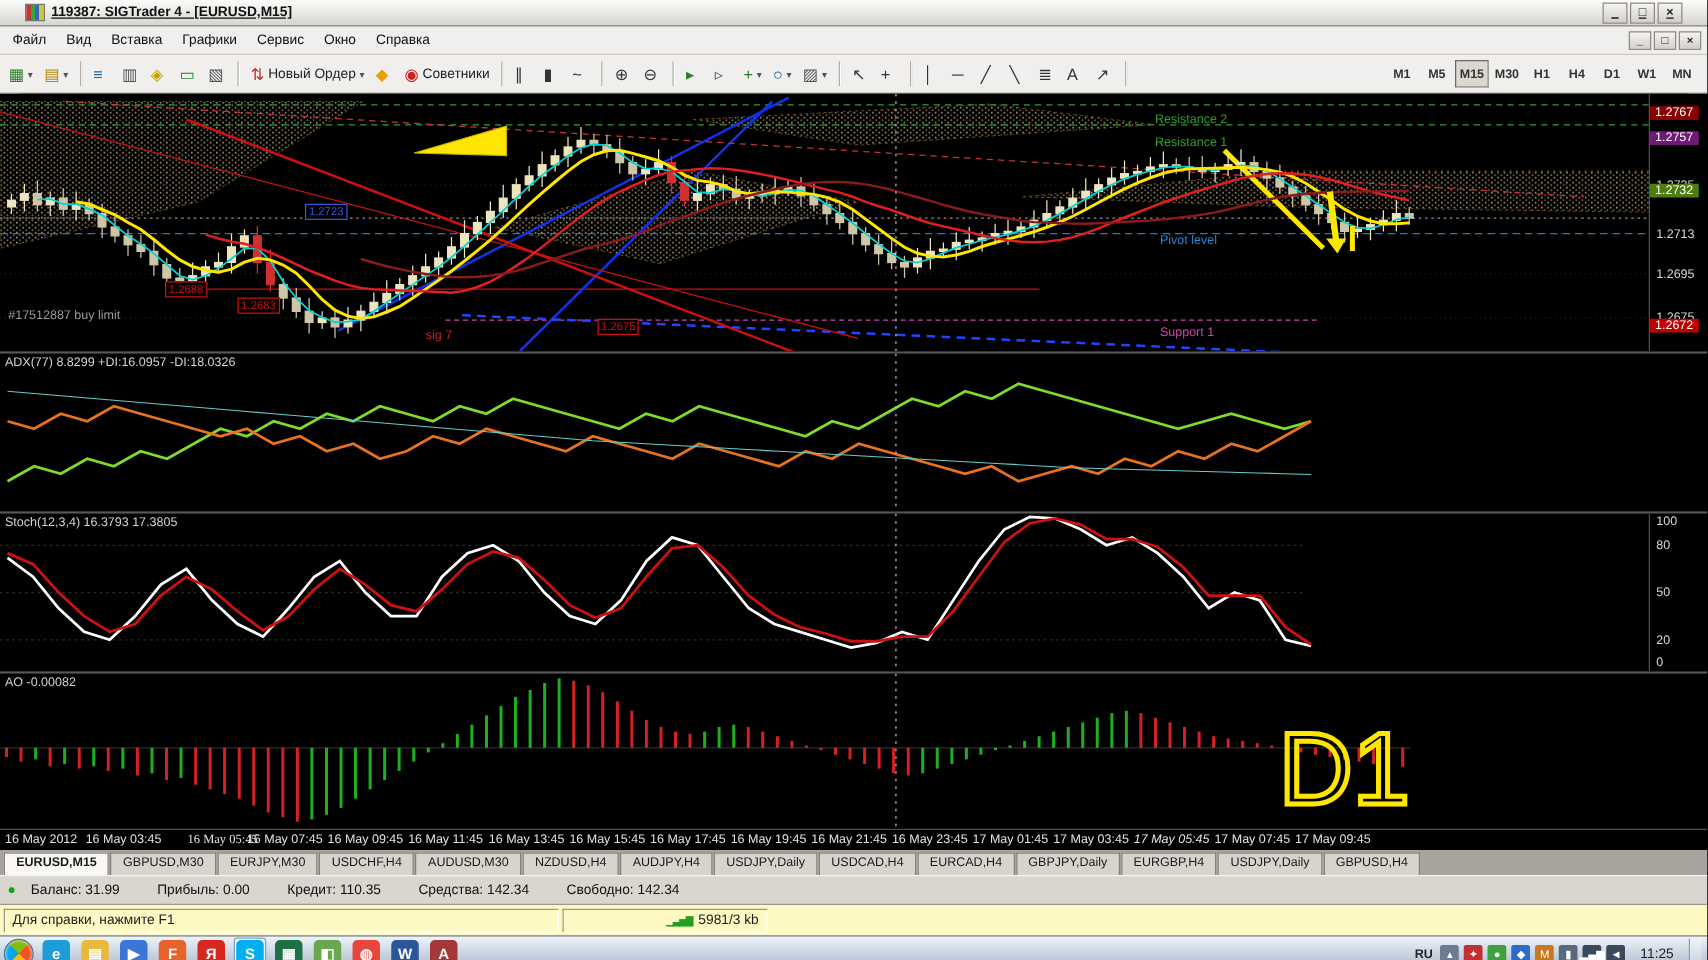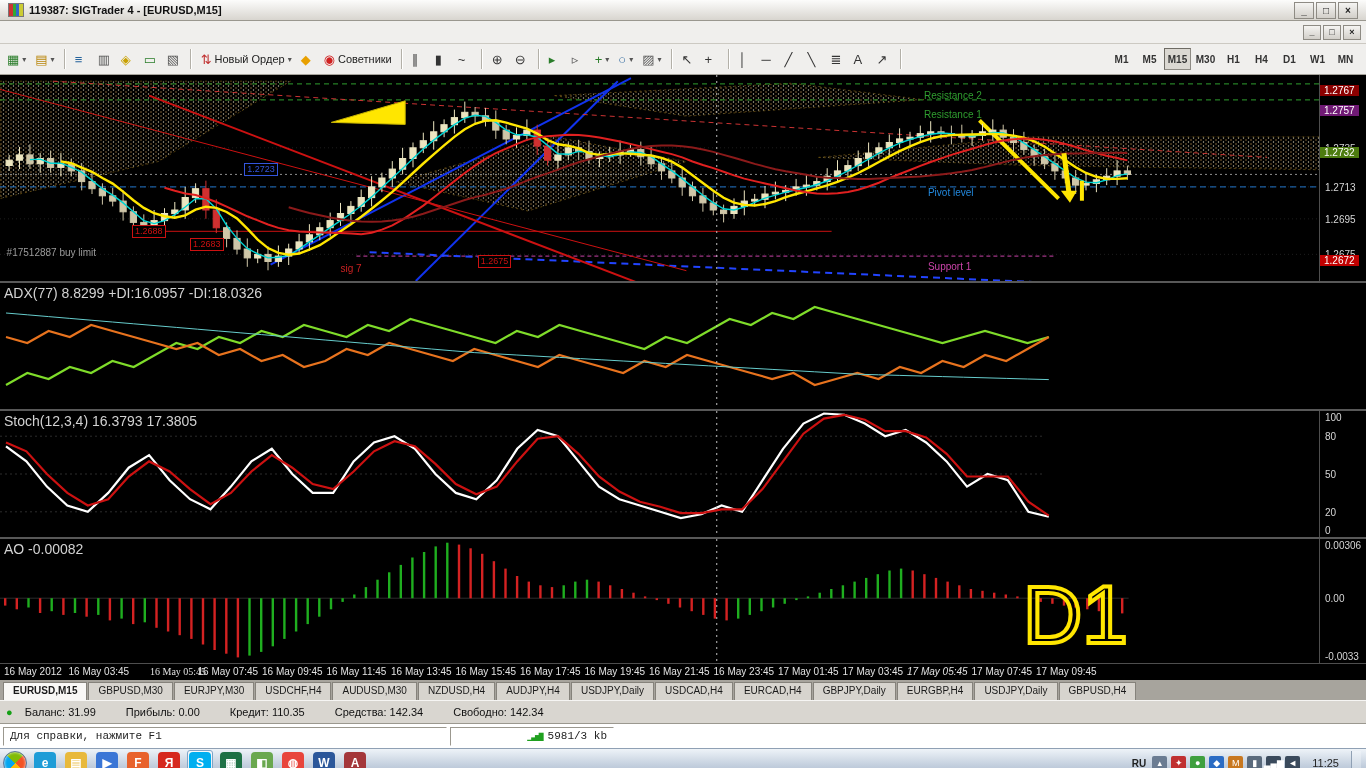--- a/index.html
+++ b/index.html
@@ -1,20 +1,20 @@
 <!DOCTYPE html>
 <html><head>
 <meta charset="utf-8">
 <style>
   html,body{margin:0;padding:0;background:#000;}
   body{width:1366px;height:768px;overflow:hidden;font-family:"Liberation Sans",sans-serif;-webkit-font-smoothing:antialiased;}
   .win{position:relative;width:1366px;height:768px;display:flex;flex-direction:column;background:#000;}
 
   
-  .titlebar{height:20px;background:linear-gradient(#fcfcfb,#d8d5cf);border-bottom:1px solid #9a978f;display:flex;align-items:center;padding:0 8px;font-size:11px;font-weight:bold;color:#111;flex:0 0 auto;}
+  .titlebar{height:20px;background:linear-gradient(#fcfcfb,#d8d5cf);border-bottom:1px solid #9a978f;display:flex;align-items:center;padding:0 20px;font-size:11px;font-weight:bold;color:#111;flex:0 0 auto;text-decoration:underline;}
   .app-icon{width:14px;height:12px;margin-right:5px;border:1px solid #777;background:linear-gradient(90deg,#c33 25%,#3a3 25% 50%,#36c 50% 75%,#cc3 75%);}
   .win-btns{margin-left:auto;display:flex;gap:2px;}
   .wbtn{width:18px;height:15px;background:linear-gradient(#f5f4f2,#d2cfc9);border:1px solid #8e8b84;font-size:10px;font-weight:bold;display:flex;align-items:center;justify-content:center;color:#222;}
   .mdi .wbtn{width:16px;height:13px;font-size:9px;}
 
   
   .menubar{height:22px;background:#f0efed;border-bottom:1px solid #ccc9c2;display:flex;align-items:center;font-size:11px;color:#111;padding:0 2px;flex:0 0 auto;}
   .menu-items{display:flex;}
   .menu-item{padding:3px 8px;cursor:default;}
   .menubar .win-btns{margin-left:auto;padding-right:3px;}
@@ -32,38 +32,38 @@
   .tfbtn.active{background:#dbd8d2;border:1px solid #8e8b84;border-top-color:#6e6b64;border-left-color:#6e6b64;}
 
   
   .chart-root{position:relative;background:#000;flex:0 0 auto;border-radius:16px;}
   .pane{position:relative;width:1366px;background:#000;overflow:hidden;}
   .plot{position:absolute;left:0;top:0;}
   .ovl{position:absolute;left:0;top:0;width:1320px;height:100%;pointer-events:none;z-index:4;}
   .vscale{position:absolute;right:0;top:0;width:46px;height:100%;background:#000;border-left:1px solid #4e4e4e;z-index:5;}
   .vscale .pl{position:absolute;left:5px;font-size:10px;color:#d6d6d6;}
   .vscale .tag{position:absolute;left:0;font-size:10px;color:#fff;padding:0 4px;}
-  .pane-label{position:absolute;left:4px;top:2px;font-size:14px;color:#d2d2d2;z-index:6;}
+  .pane-label{position:absolute;left:4px;top:2px;font-size:10px;color:#d2d2d2;z-index:6;}
   .psep{height:2px;background:#585858;width:1366px;}
   .anno{position:absolute;font-size:10px;white-space:nowrap;z-index:4;}
   .ptag{position:absolute;font-size:9px;line-height:11px;padding:0 2px;background:#000;border:1px solid;z-index:4;white-space:nowrap;}
   .time-axis{position:relative;height:16px;width:1366px;background:#000;border-top:1px solid #4e4e4e;}
   .time-axis span{position:absolute;top:2px;font-size:10px;color:#e2e2e2;white-space:nowrap;}
 
   
   .tabsbar{height:20px;background:#a7a49d;display:flex;align-items:flex-end;padding:0 0 0 3px;gap:1px;flex:0 0 auto;}
   .tab{font-size:10px;line-height:15px;height:17px;padding:0 9px;background:#d7d4ce;color:#1a1a1a;border:1px solid #85827b;border-bottom:none;white-space:nowrap;cursor:default;}
   .tab.active{background:#f9f8f6;font-weight:bold;}
 
   
   .accountbar{height:22px;background:#d9d6d0;border-top:1px solid #f6f5f3;border-bottom:1px solid #9b988f;display:flex;align-items:center;font-size:11px;color:#111;gap:30px;padding-left:6px;flex:0 0 auto;}
   .acct-dot{color:#15a015;font-size:11px;margin-right:-18px;}
 
   
-  .statusbar{height:22px;background:#ffffff;display:flex;align-items:center;font-size:11px;color:#222;padding:1px 3px;gap:3px;flex:0 0 auto;font-family:Liberation Mono, monospace;}
+  .statusbar{height:22px;background:#fef9c3;display:flex;align-items:center;font-size:11px;color:#222;padding:1px 3px;gap:3px;flex:0 0 auto;}
   .scell{height:17px;line-height:17px;padding:0 6px;border:1px solid;border-color:#9b988f #ffffff #ffffff #9b988f;white-space:nowrap;overflow:hidden;}
   .c1{width:430px;}
   .c2{flex:1;padding-left:160px;}
   .c3{width:150px;display:flex;align-items:center;gap:5px;justify-content:flex-end;}
   .sig{color:#1fa01f;font-size:8px;letter-spacing:-1px;}
 
   
   .taskbar{height:28px;background:linear-gradient(#eef3f8,#c2cedd 60%,#aebccd);border-top:1px solid #8fa0b4;display:flex;align-items:center;padding:0 3px;gap:5px;flex:0 0 auto;}
   .start-orb{width:22px;height:22px;border-radius:50%;border:1px solid #5a769a;background:conic-gradient(from 45deg,#f35325 0 25%,#ffba08 0 50%,#05a6f0 0 75%,#81bc06 0);box-shadow:inset 0 0 3px #fff;flex:0 0 auto;}
   .task-icons{display:flex;align-items:center;gap:5px;}
@@ -85,20 +85,29 @@
     <div class="app-icon"></div>
     <span>119387: SIGTrader 4 - [EURUSD,M15]</span>
     <div class="win-btns">
       <div class="wbtn">_</div>
       <div class="wbtn">□</div>
       <div class="wbtn">×</div>
     </div>
   </div>
 
   <div class="menubar">
+    <div id="menu-items" class="menu-items">
+        <div class="menu-item">Файл</div>
+        <div class="menu-item">Вид</div>
+        <div class="menu-item">Вставка</div>
+        <div class="menu-item">Графики</div>
+        <div class="menu-item">Сервис</div>
+        <div class="menu-item">Окно</div>
+        <div class="menu-item">Справка</div>
+      </div>
     <div class="win-btns mdi">
       <div class="wbtn">_</div>
       <div class="wbtn">□</div>
       <div class="wbtn">×</div>
     </div>
   </div>
 
   <div class="toolbar">
     <div id="toolbar-left" class="tb-left">
         <button class="tbtn">
@@ -626,25 +635,20 @@
             <rect x="1062.8" y="59.2" width="2.4" height="7.4" fill="#d42222"></rect>
             <rect x="1074.4" y="59.2" width="2.4" height="9.3" fill="#d42222"></rect>
             <rect x="1086.1" y="59.2" width="2.4" height="11.1" fill="#d42222"></rect>
             <rect x="1097.7" y="59.2" width="2.4" height="13.0" fill="#d42222"></rect>
             <rect x="1109.3" y="59.2" width="2.4" height="14.8" fill="#d42222"></rect>
             <rect x="1121.0" y="59.2" width="2.4" height="15.2" fill="#d42222"></rect>
             <line x1="716.7600000000001" y1="0" x2="716.7600000000001" y2="124" stroke="#c0c0c0" stroke-width="1" stroke-dasharray="2 4"></line>
             <text x="1023" y="104" font-size="82" font-family="Liberation Sans, sans-serif" fill="none" stroke="#ffe600" stroke-width="4">D1</text>
           </svg></div>
       <div class="pane-label">AO -0.00082</div>
-      <div id="scale-ao" class="vscale">
-          <span class="pl" style="top: 1px;">0.00306</span>
-          <span class="pl" style="top: 54.2239px;">0.00</span>
-          <span class="pl" style="top: 112px;">-0.0033</span>
-        </div>
     </div>
     <div id="time-axis" class="time-axis">
         <span style="left: 4px;">16 May 2012</span>
         <span style="left: 68.5px;">16 May 03:45</span>
         <span style="left: 150px; font-family: Liberation Serif, serif;">16 May 05:45</span>
         <span style="left: 197.5px;">16 May 07:45</span>
         <span style="left: 262px;">16 May 09:45</span>
         <span style="left: 326.5px;">16 May 11:45</span>
         <span style="left: 391px;">16 May 13:45</span>
         <span style="left: 455.5px;">16 May 15:45</span>

